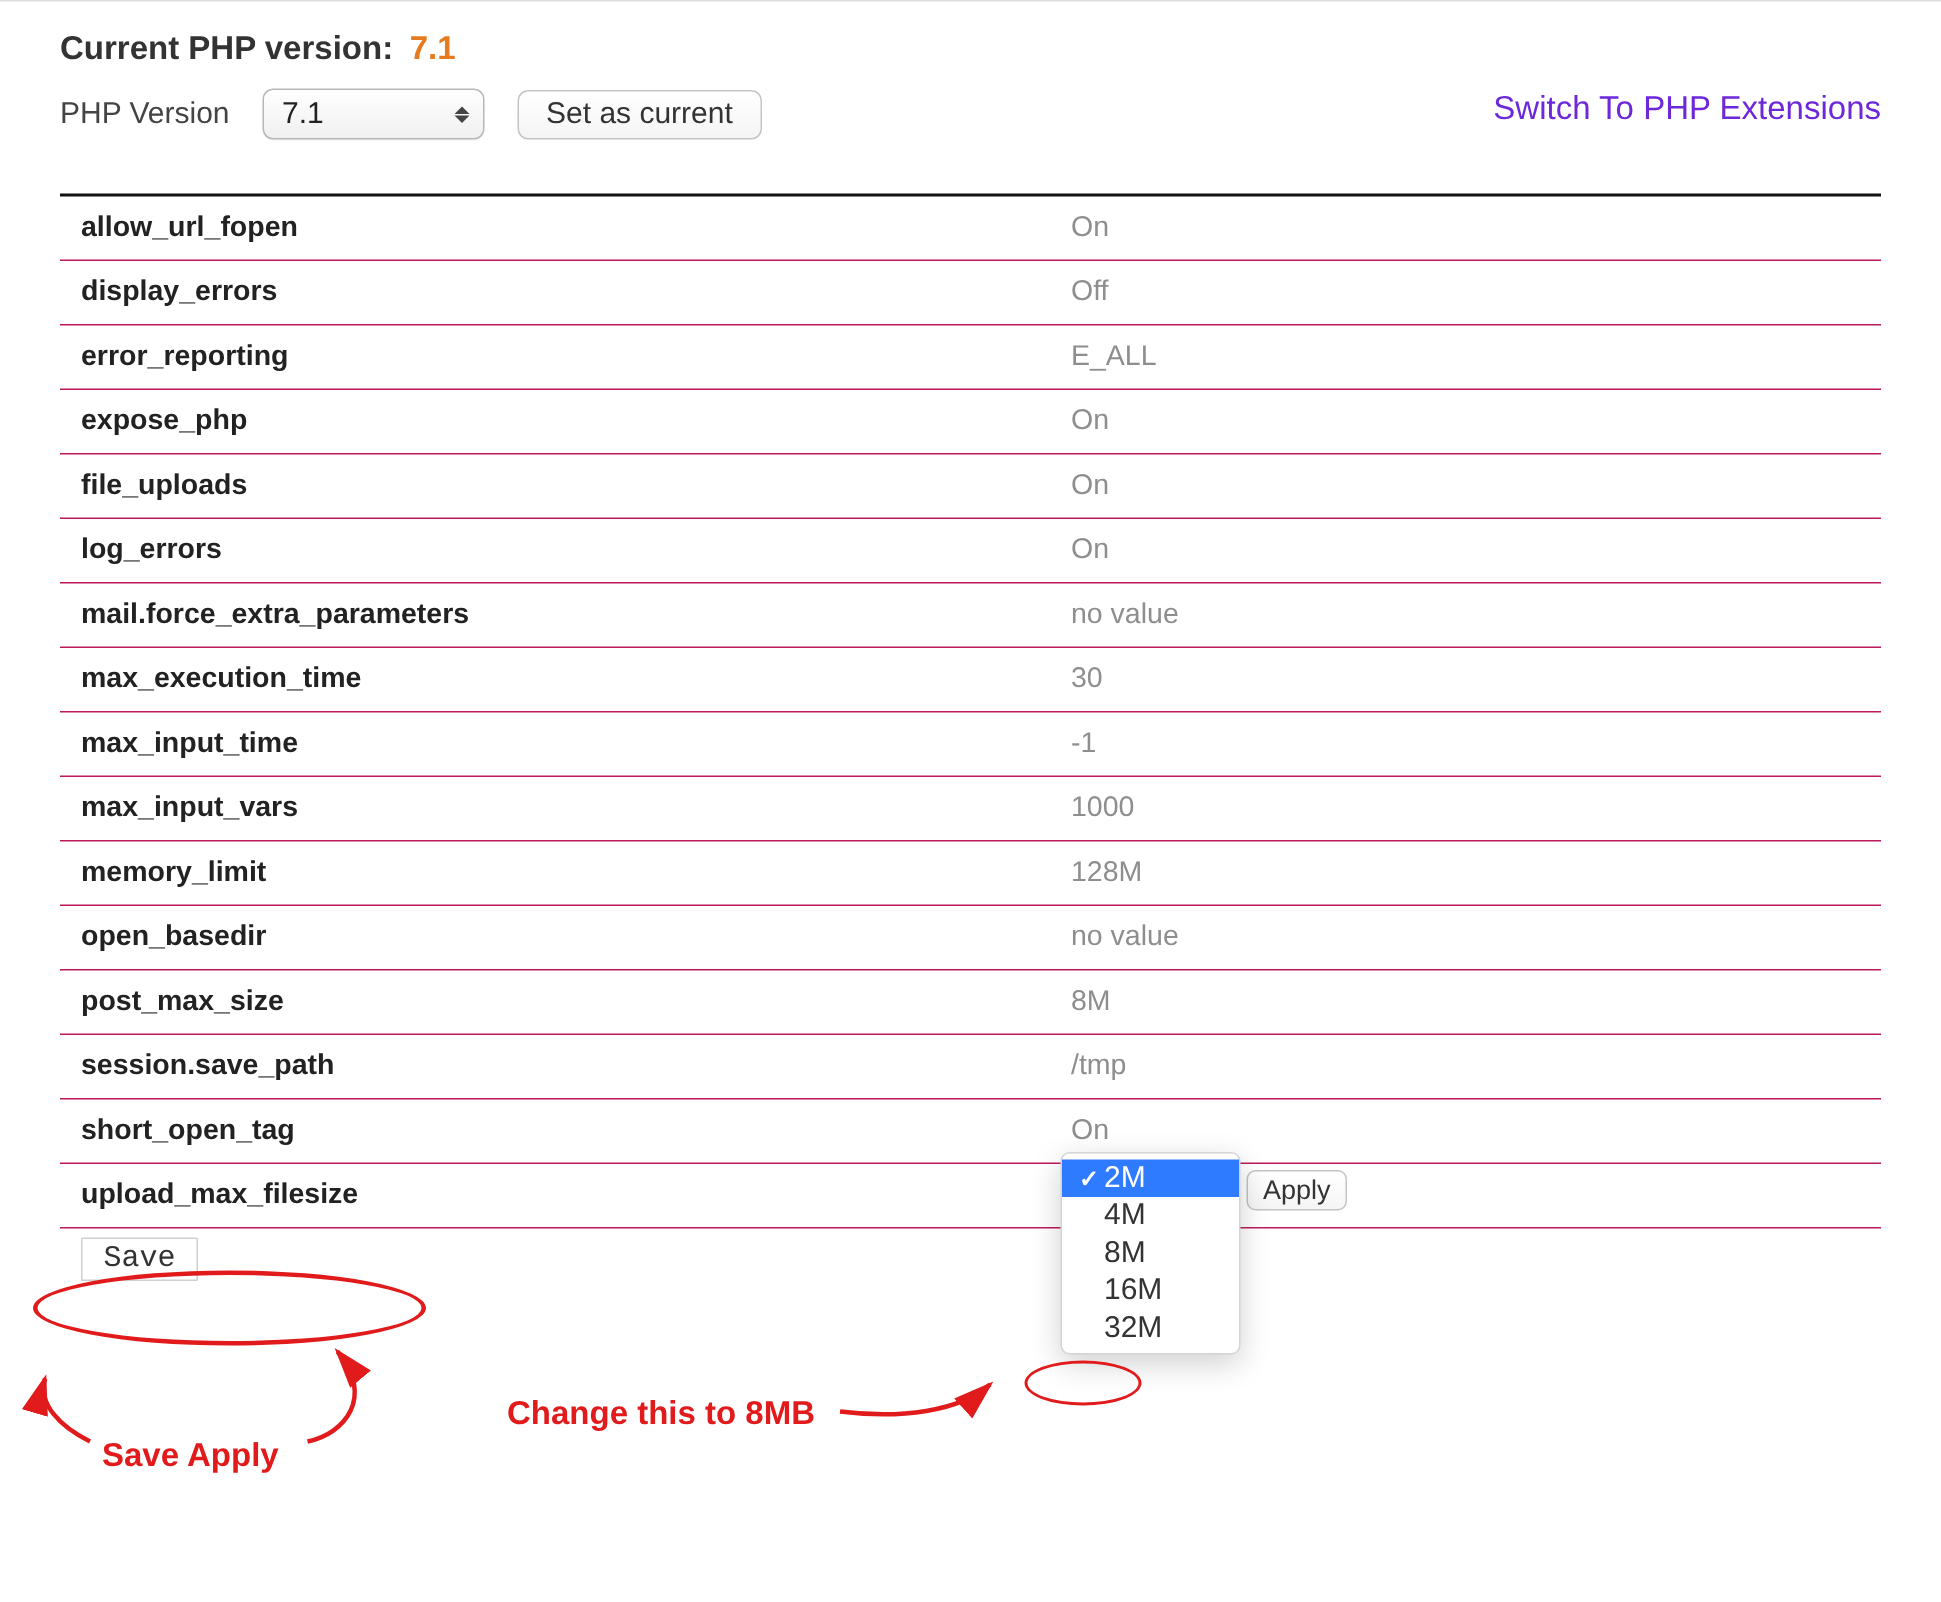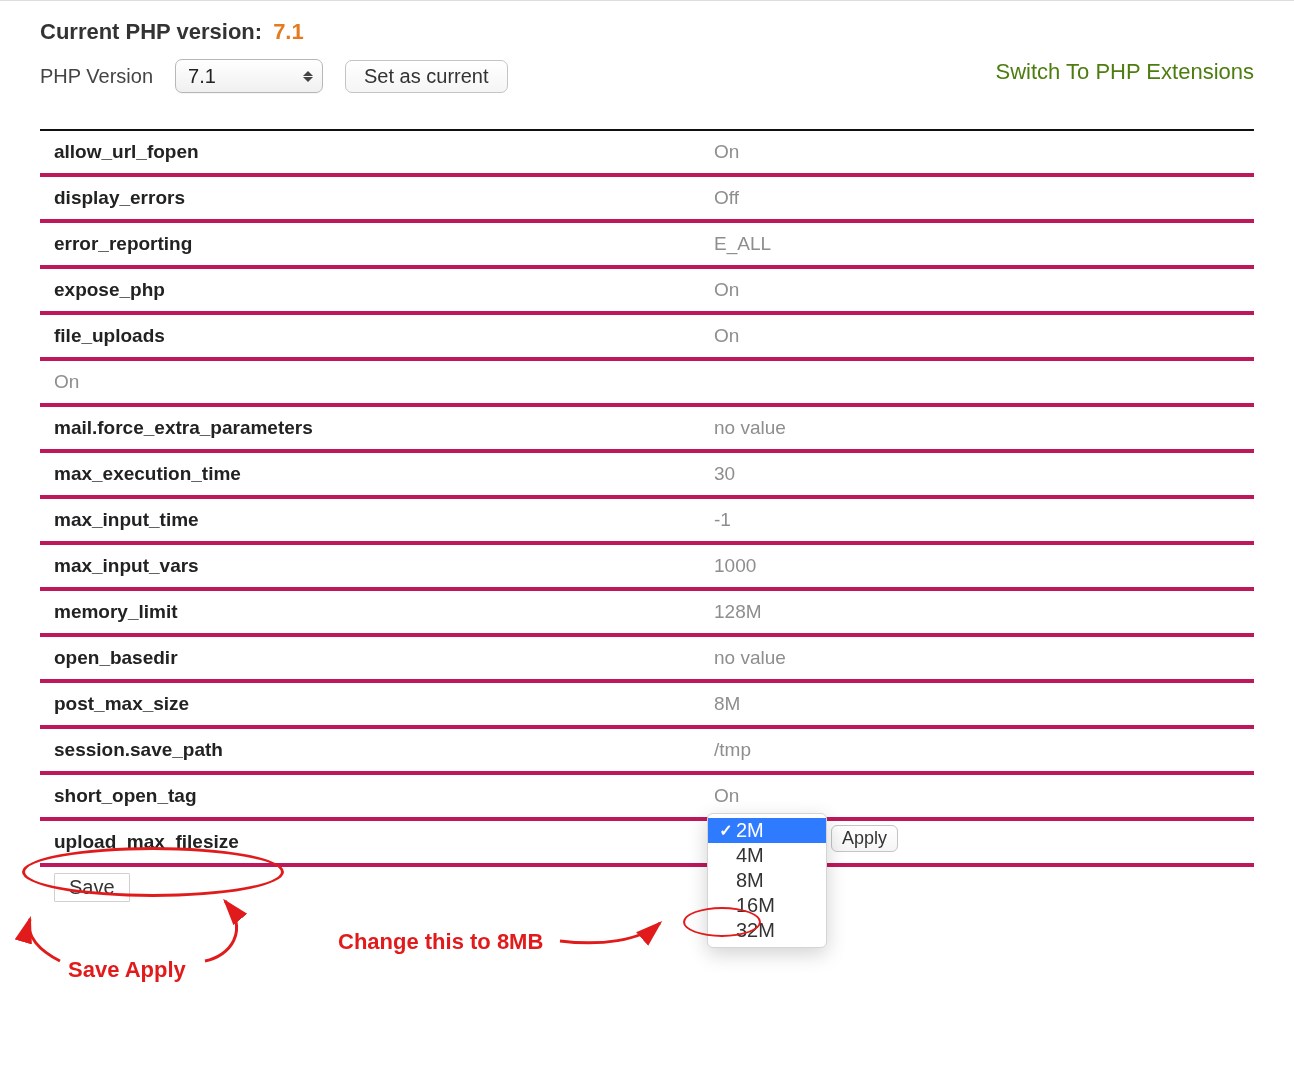--- a/index.html
+++ b/index.html
@@ -79,32 +79,32 @@
     font-size: 20px;
     padding: 4px 18px;
     border: 1px solid #c4c4c4;
     border-radius: 7px;
     background: linear-gradient(#ffffff, #f5f5f5);
     color: #333;
     display: inline-flex;
     align-items: center;
   }
   .switch-link {
-    color: #4d7c0f;
+    color: #6d28d9;
     font-size: 22px;
     cursor: pointer;
   }
   .opts {
     border-top: 2px solid #111;
   }
   .opt-row {
     display: flex;
     align-items: center;
     justify-content: space-between;
-    border-bottom: 4px solid #be185d;
+    border-bottom: 1px solid #be185d;
     padding: 10px 0 10px 14px;
   }
   .opt-name {
     font-weight: 700;
     font-size: 19px;
     color: #222;
     flex: 0 0 55%;
   }
   .opt-val {
     font-size: 19px;
@@ -126,20 +126,21 @@
   .save-row {
     padding: 6px 0 0 14px;
   }
   .save-btn {
     font-size: 20px;
     padding: 2px 14px;
     border: 1px solid #d0d0d0;
     border-radius: 1px;
     background: #fff;
     color: #333;
+    font-family: Liberation Mono, monospace;
   }
   
   .dd {
     position: absolute;
     left: 667px;
     top: -8px;
     width: 120px;
     background: #fff;
     border: 1px solid #d4d4d4;
     border-radius: 6px;
@@ -221,20 +222,21 @@
       </div>
       <div class="opt-row">
         <div class="opt-name">expose_php</div>
         <div class="opt-val">On</div>
       </div>
       <div class="opt-row">
         <div class="opt-name">file_uploads</div>
         <div class="opt-val">On</div>
       </div>
       <div class="opt-row">
+        <div class="opt-name">log_errors</div>
         <div class="opt-val">On</div>
       </div>
       <div class="opt-row">
         <div class="opt-name">mail.force_extra_parameters</div>
         <div class="opt-val">no value</div>
       </div>
       <div class="opt-row">
         <div class="opt-name">max_execution_time</div>
         <div class="opt-val">30</div>
       </div>

